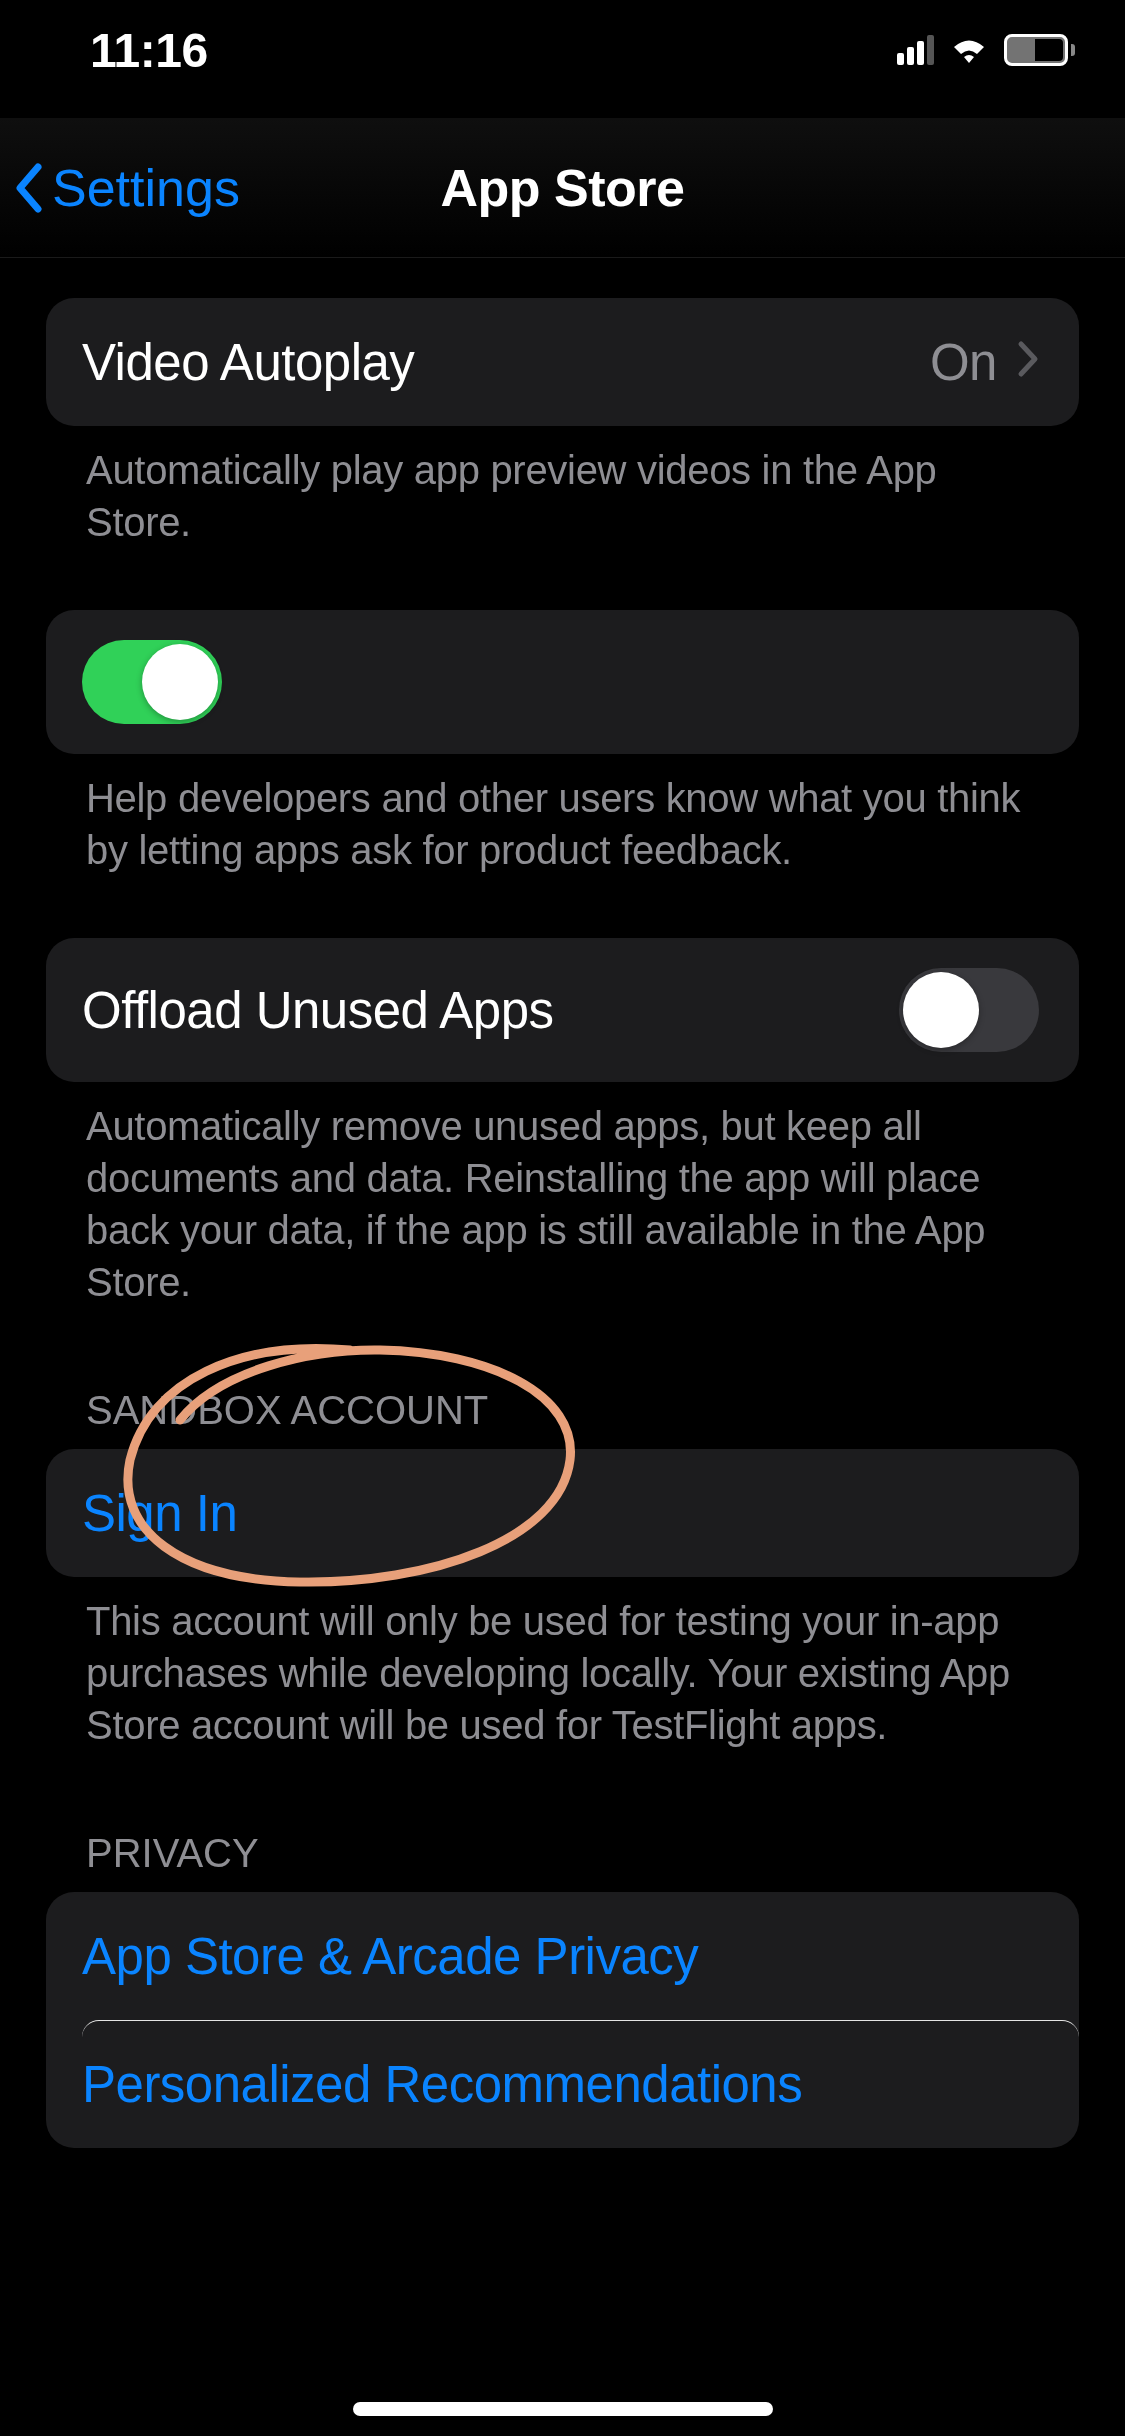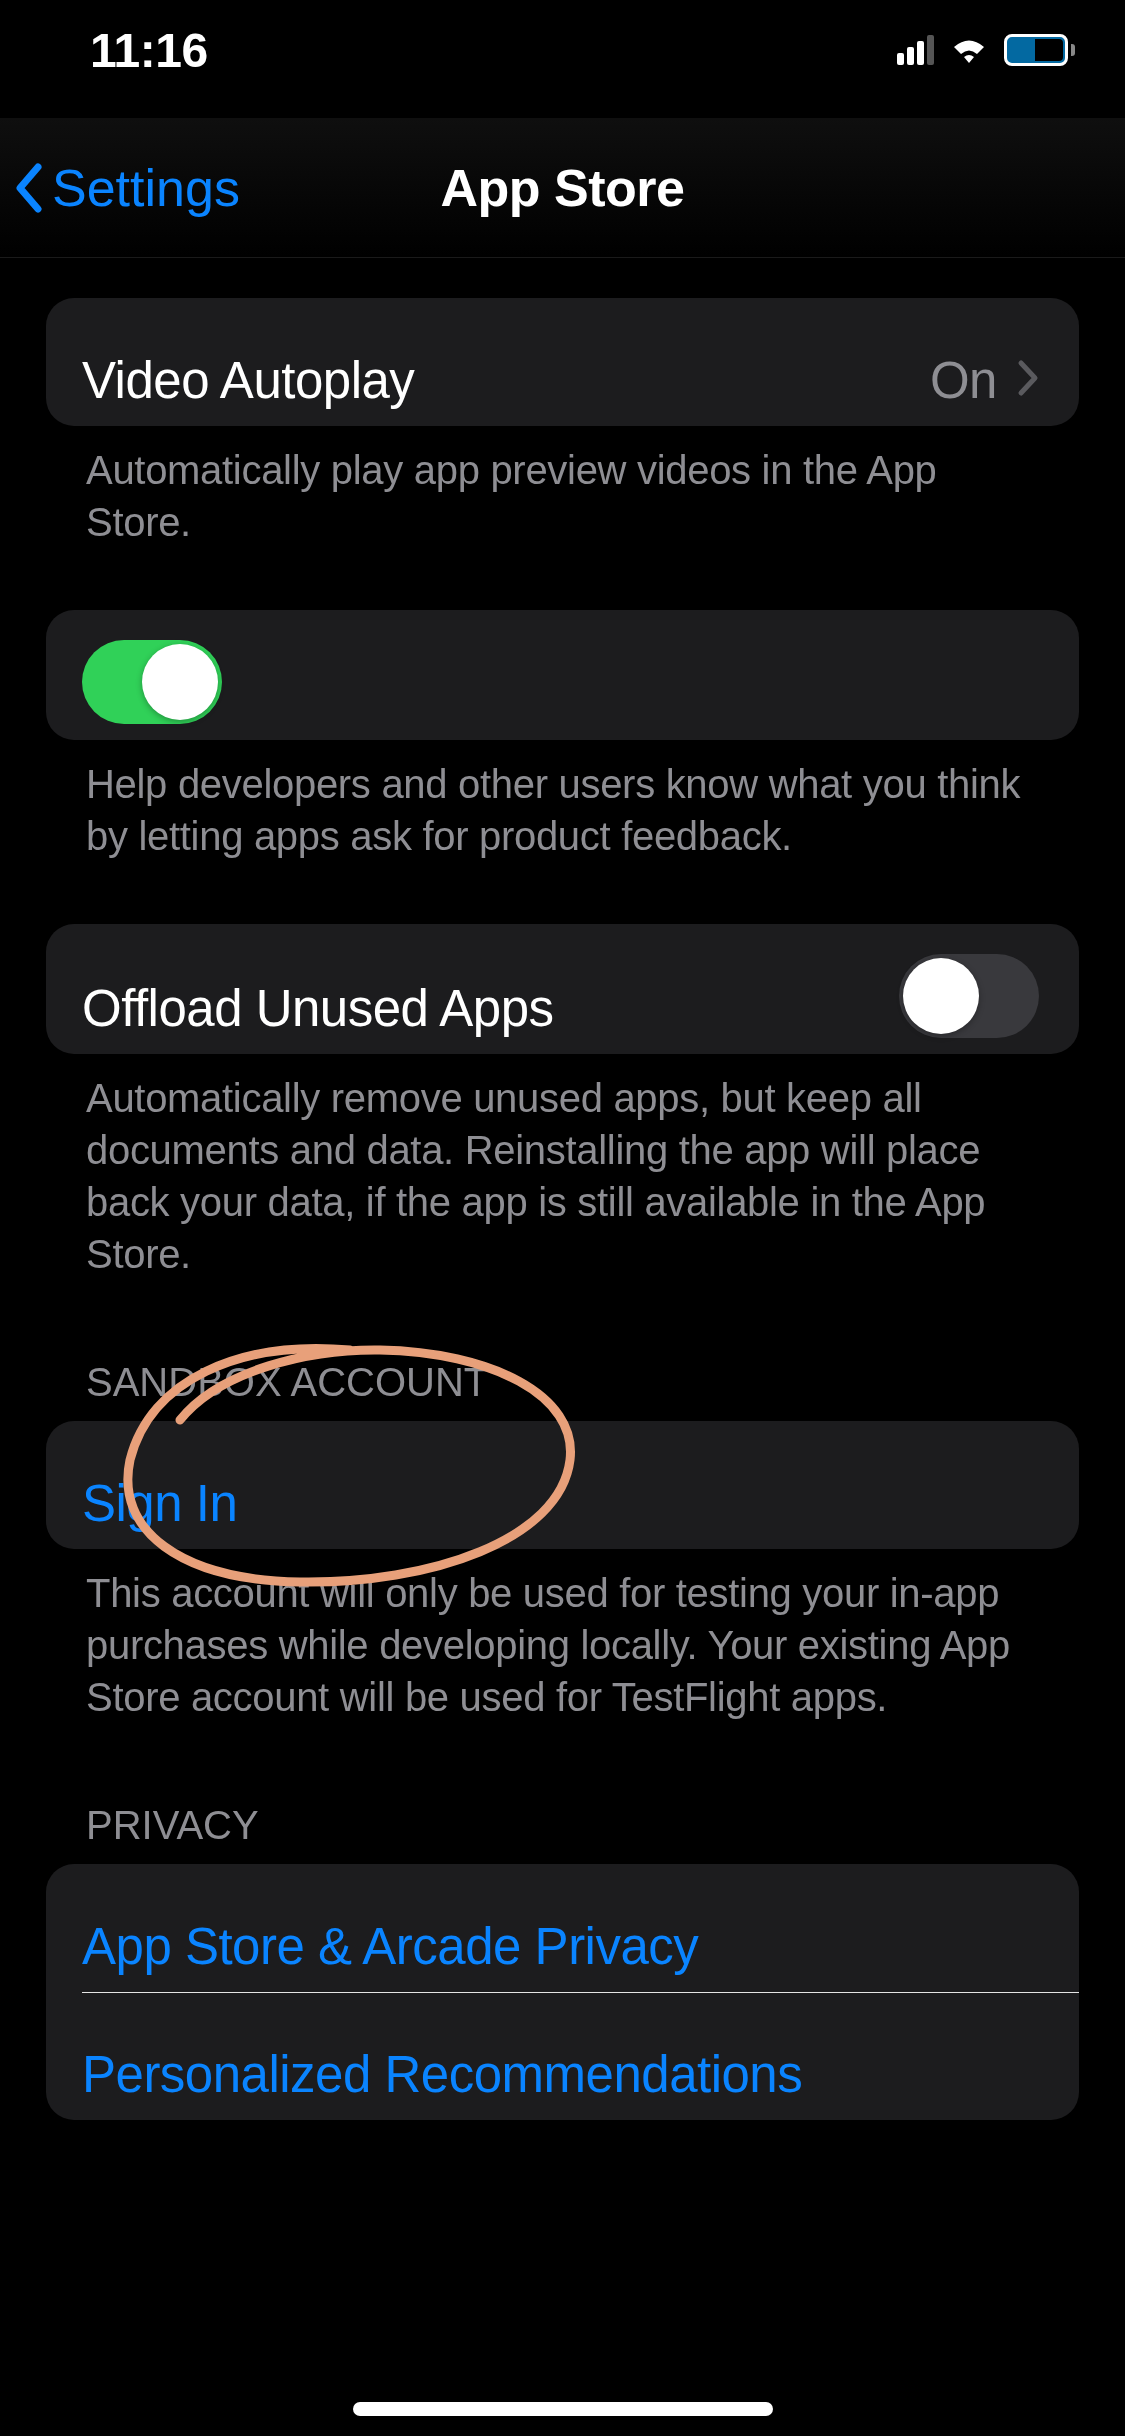--- a/index.html
+++ b/index.html
@@ -56,21 +56,21 @@
     }
     .battery-body {
       width: 64px;
       height: 32px;
       border: 3px solid #fff;
       border-radius: 8px;
       position: relative;
       display: flex;
       align-items: center;
       justify-content: center;
-      background: #0369a1;
+      background: #737373;
     }
     .battery-fill {
       position: absolute;
       right: 2px;
       top: 2px;
       bottom: 2px;
       width: 48%;
       background: #000;
       border-radius: 0 4px 4px 0;
     }
@@ -120,24 +120,25 @@
     .content {
       padding: 40px 46px 0 46px;
     }
     .cell-group {
       background: #1c1c1e;
       border-radius: 28px;
       overflow: hidden;
     }
     .cell {
       display: flex;
-      align-items: flex-end;
+      align-items: center;
       justify-content: space-between;
-      padding: 30px 40px 16px 36px;
+      padding: 30px 40px 30px 36px;
       min-height: 128px;
+      border-radius: 17px;
     }
     .cell + .cell {
       border-top: 1px solid #e5e5e5;
       margin-left: 36px;
       padding-left: 0;
     }
     .cell-label {
       font-size: 51px;
       font-weight: 400;
       color: #fff;

